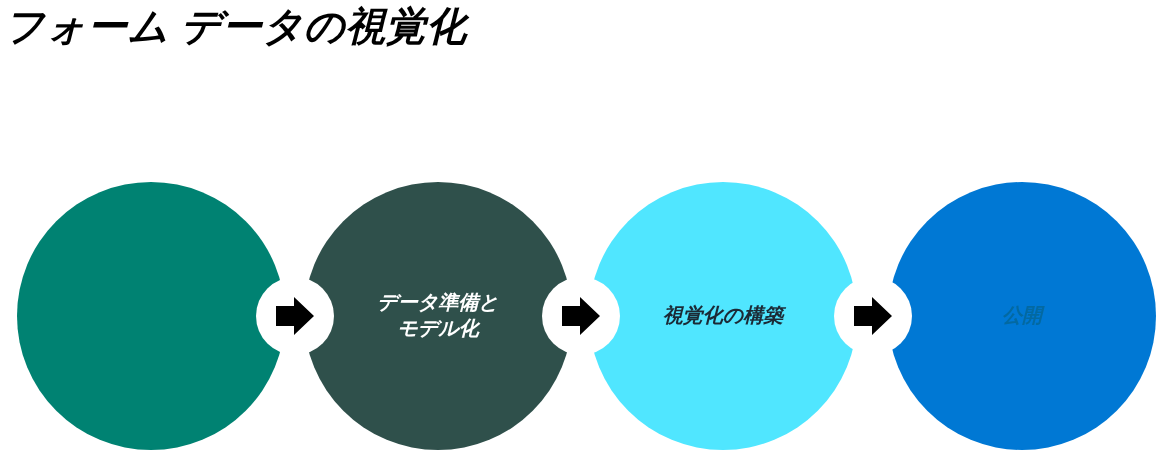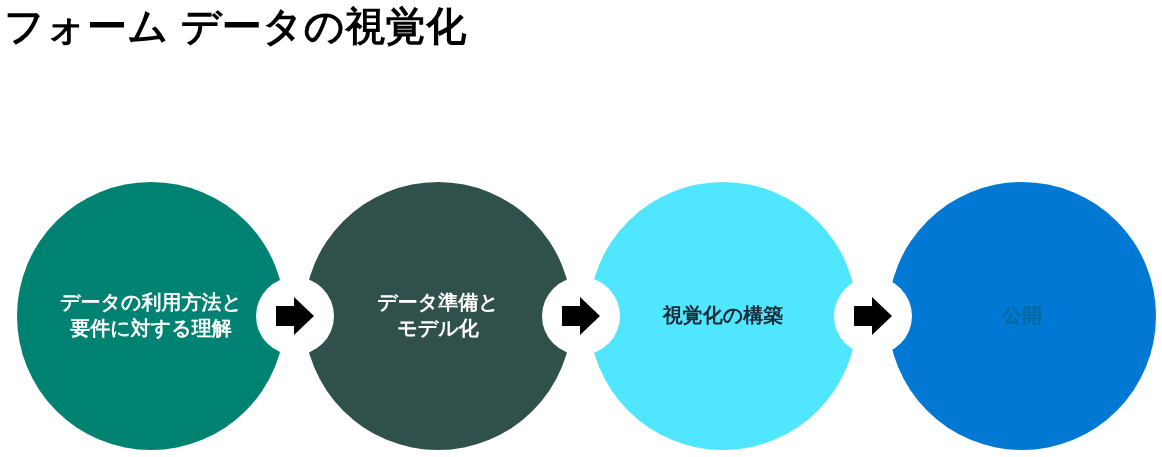--- a/index.html
+++ b/index.html
@@ -9,20 +9,21 @@
   }
   body {
     font-family: "Liberation Sans", "DejaVu Sans", sans-serif;
   }
   #canvas {
     position: relative;
     width: 1162px;
     height: 457px;
     background: #ffffff;
     overflow: hidden;
+    font-style: italic;
   }
   #page-title {
     position: absolute;
     left: 4px;
     top: 2px;
     font-size: 40px;
     font-weight: 700;
     color: #000000;
     letter-spacing: 0.5px;
     line-height: 1.2;
@@ -84,20 +85,18 @@
       <path id="arrow-path-1" fill="#000000" d="M 276 306 L 294 306 L 294 297 L 314 316 L 294 335 L 294 326 L 276 326 Z"></path>
     </g>
     <g id="connector-arrow-2">
       <path id="arrow-path-2" fill="#000000" d="M 562 306 L 580 306 L 580 297 L 600 316 L 580 335 L 580 326 L 562 326 Z"></path>
     </g>
     <g id="connector-arrow-3">
       <path id="arrow-path-3" fill="#000000" d="M 854 306 L 872 306 L 872 297 L 892 316 L 872 335 L 872 326 L 854 326 Z"></path>
     </g>
   </svg>
 
-  <div class="node-label" id="label-1" style="color: rgb(255, 255, 255); font-size: 20px; left: 17px; width: 268px; top: 290.4px;">データの利用方法と
-要件に対する理解</div>
   <div class="node-label" id="label-2" style="color: rgb(255, 255, 255); font-size: 20px; left: 304px; width: 268px; top: 290.4px;">データ準備と
 モデル化</div>
   <div class="node-label" id="label-3" style="color: rgb(27, 42, 54); font-size: 20px; left: 589px; width: 268px; top: 303.2px;">視覚化の構築</div>
   <div class="node-label" id="label-4" style="color: #0369a1; font-size: 20px; left: 888px; width: 268px; top: 303.2px;">公開</div>
 
 </div>
 
 </body></html>

